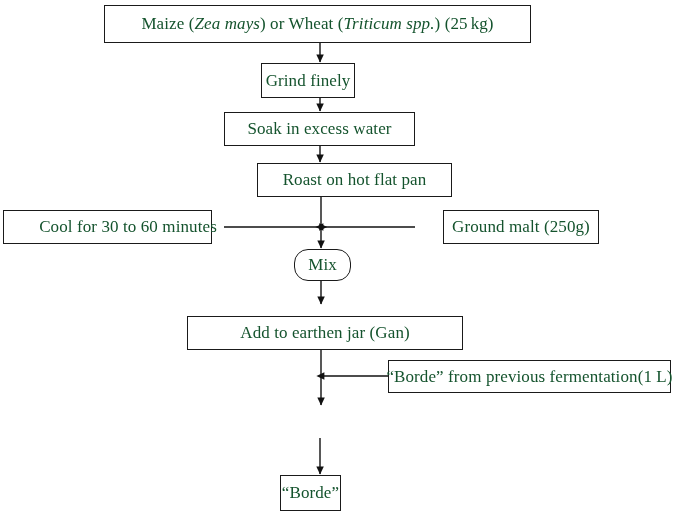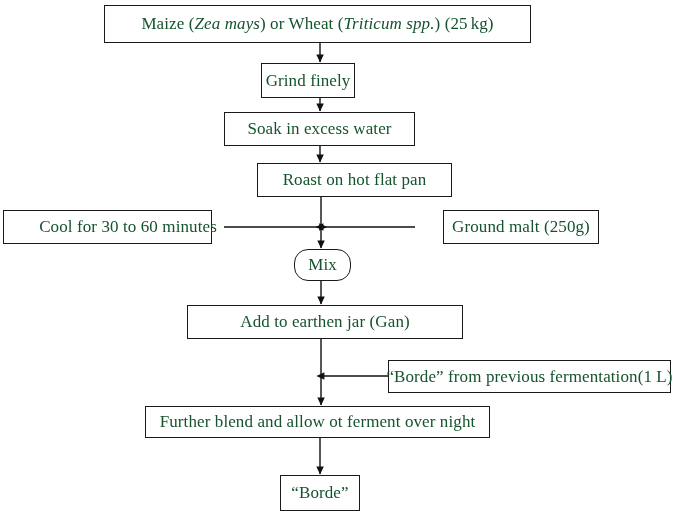--- a/index.html
+++ b/index.html
@@ -98,29 +98,26 @@
   </div>
 
   <div class="node" style="left:415px; top:210px; width:156px; height:34px;margin-left:28px;">
     <span class="txt">Ground malt (250g)</span>
   </div>
 
   <div class="node" style="left:294px; top:249px; width:57px; height:32px;border-radius:14px;">
     <span class="txt">Mix</span>
   </div>
 
-  <div class="node" style="left:187px; top:305px; width:276px; height:34px;">
+  <div class="node" style="left:187px; top:316px; width:276px; height:34px;">
     <span class="txt">Add to earthen jar (Gan)</span>
   </div>
 
   <div class="node" style="left:388px; top:360px; width:283px; height:33px;text-align:right;">
     <span class="txt">“Borde” from previous fermentation(1 L)</span>
   </div>
 
-  <div class="node" style="left:145px; top:406px; width:345px; height:32px;">
-    <span class="txt">Further blend and allow ot ferment over night</span>
-  </div>
 
-  <div class="node" style="left:280px; top:475px; width:80px; height:36px;">
+  <div class="node" style="left:280px; top:475px; width:61px; height:36px;">
     <span class="txt">“Borde”</span>
   </div>
 
 </div>
 
 </body></html>

